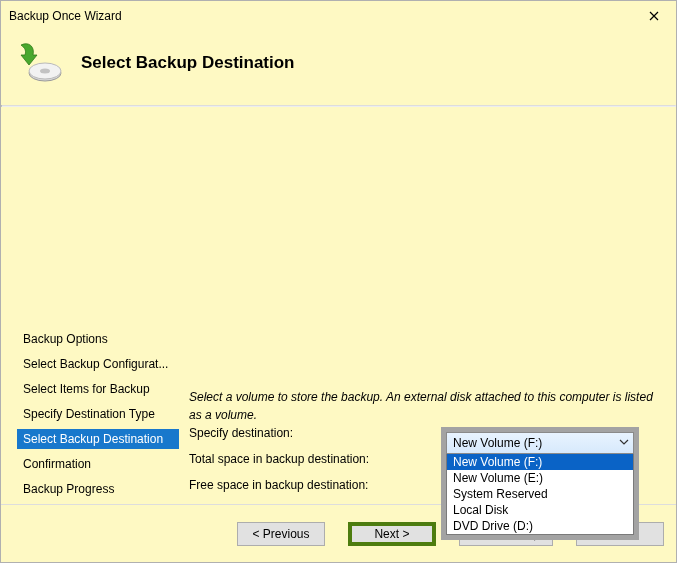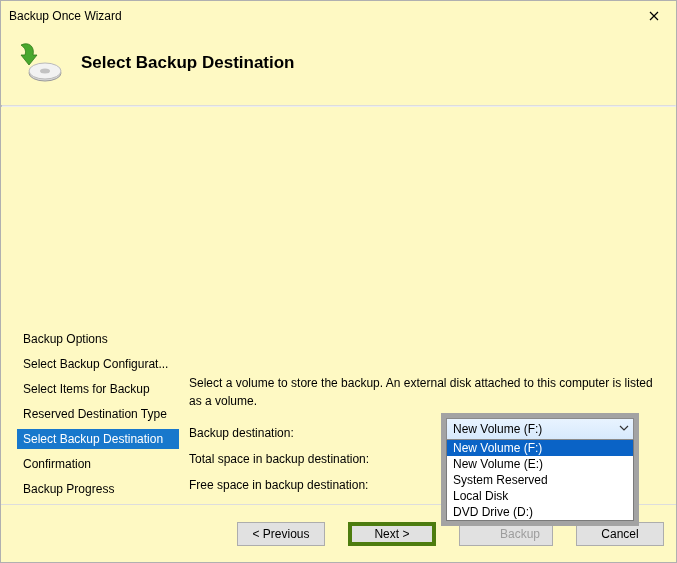--- a/index.html
+++ b/index.html
@@ -10,21 +10,21 @@
   .close-btn { width: 44px; height: 30px; display: flex; align-items: center; justify-content: center; font-size: 14px; color: #000; }
   .header { display: flex; align-items: center; padding: 8px 14px 18px 14px; }
   .header-icon { width: 48px; height: 48px; margin-right: 18px; position: relative; }
   .header-title { font-size: 17px; font-weight: 700; color: #000; }
   .sep { border-top: 1px solid #ddd; margin: 0; }
   .body { flex: 1; display: flex; min-height: 0; align-items: flex-end; }
   .sidebar { width: 180px; padding: 14px 2px 0 16px; font-size: 12px; color: #000; }
   .side-item { padding: 3px 6px; margin-bottom: 5px; white-space: nowrap; overflow: hidden; text-overflow: ellipsis; cursor: default; }
   .side-item.active { background: #1878cc; color: #fff; }
   .main { flex: 1; padding: 14px 18px 0 8px; font-size: 12px; color: #000; position: relative; }
-  .desc { line-height: 1.45; margin-bottom: 16px; }
+  .desc { line-height: 1.45; margin-bottom: 2px; font-style: italic; }
   .row { display: flex; margin-bottom: 12px; }
   .row-label { width: 252px; }
   .combo-wrap { position: absolute; left: 260px; top: 52px; width: 198px; border: 5px solid #a3a3a3; }
   .combo { height: 22px; background: linear-gradient(#e8f3ff,#d7e9fc); border: 1px solid #8a8a8a; display: flex; align-items: center; padding: 0 18px 0 6px; font-size: 12px; position: relative; }
   .combo .chev { position: absolute; right: 4px; top: 4px; }
   .combo-list { border: 1px solid #7a7a7a; border-top: none; background: #fff; }
   .opt { padding: 1px 6px; font-size: 12px; }
   .opt.sel { background: #0a63c6; color: #fff; }
   .footer { height: 58px; border-top: 1px solid #ddd; display: flex; align-items: center; justify-content: flex-end; padding-right: 12px; gap: 23px; }
   .btn { height: 24px; min-width: 88px; padding: 0 12px; font-size: 12px; background: #e1e1e1; border: 1px solid #adadad; color: #000; display: inline-flex; align-items: center; justify-content: center; }
@@ -57,30 +57,30 @@
     <div class="header-title">Select Backup Destination</div>
   </div>
 
   <hr class="sep">
 
   <div class="body">
     <div class="sidebar">
       <div class="side-item">Backup Options</div>
       <div class="side-item">Select Backup Configurat...</div>
       <div class="side-item">Select Items for Backup</div>
-      <div class="side-item">Reserved Destination Type</div>
+      <div class="side-item">Specify Destination Type</div>
       <div class="side-item active">Select Backup Destination</div>
       <div class="side-item">Confirmation</div>
       <div class="side-item">Backup Progress</div>
     </div>
 
     <div class="main">
       <div class="desc">Select a volume to store the backup. An external disk attached to this computer is listed as a volume.</div>
       <div class="row">
-        <div class="row-label">Backup destination:</div>
+        <div class="row-label">Specify destination:</div>
       </div>
       <div class="row">
         <div class="row-label">Total space in backup destination:</div>
       </div>
       <div class="row">
         <div class="row-label">Free space in backup destination:</div>
       </div>
 
       <div class="combo-wrap">
         <div class="combo">

